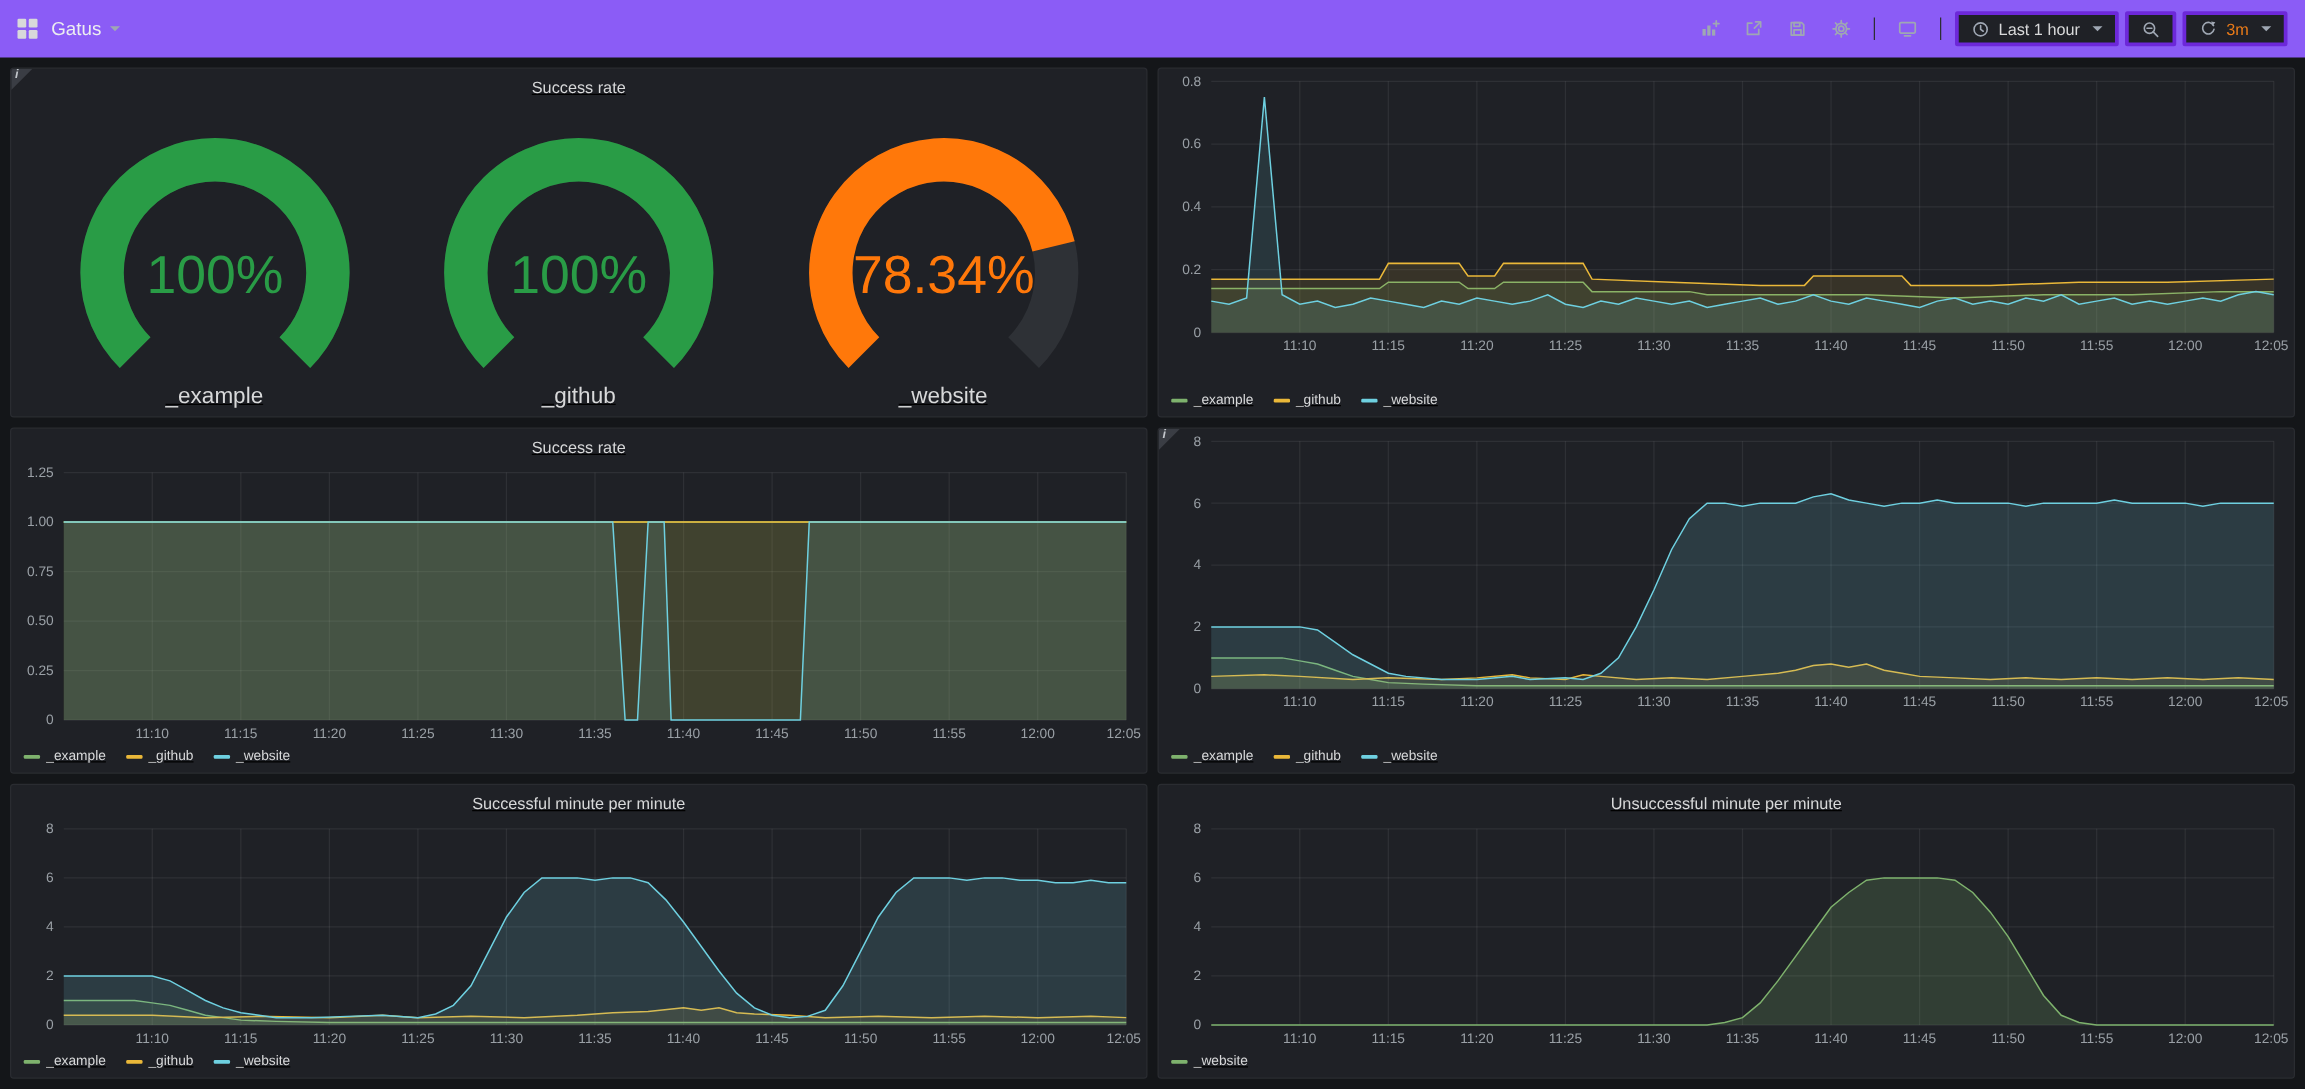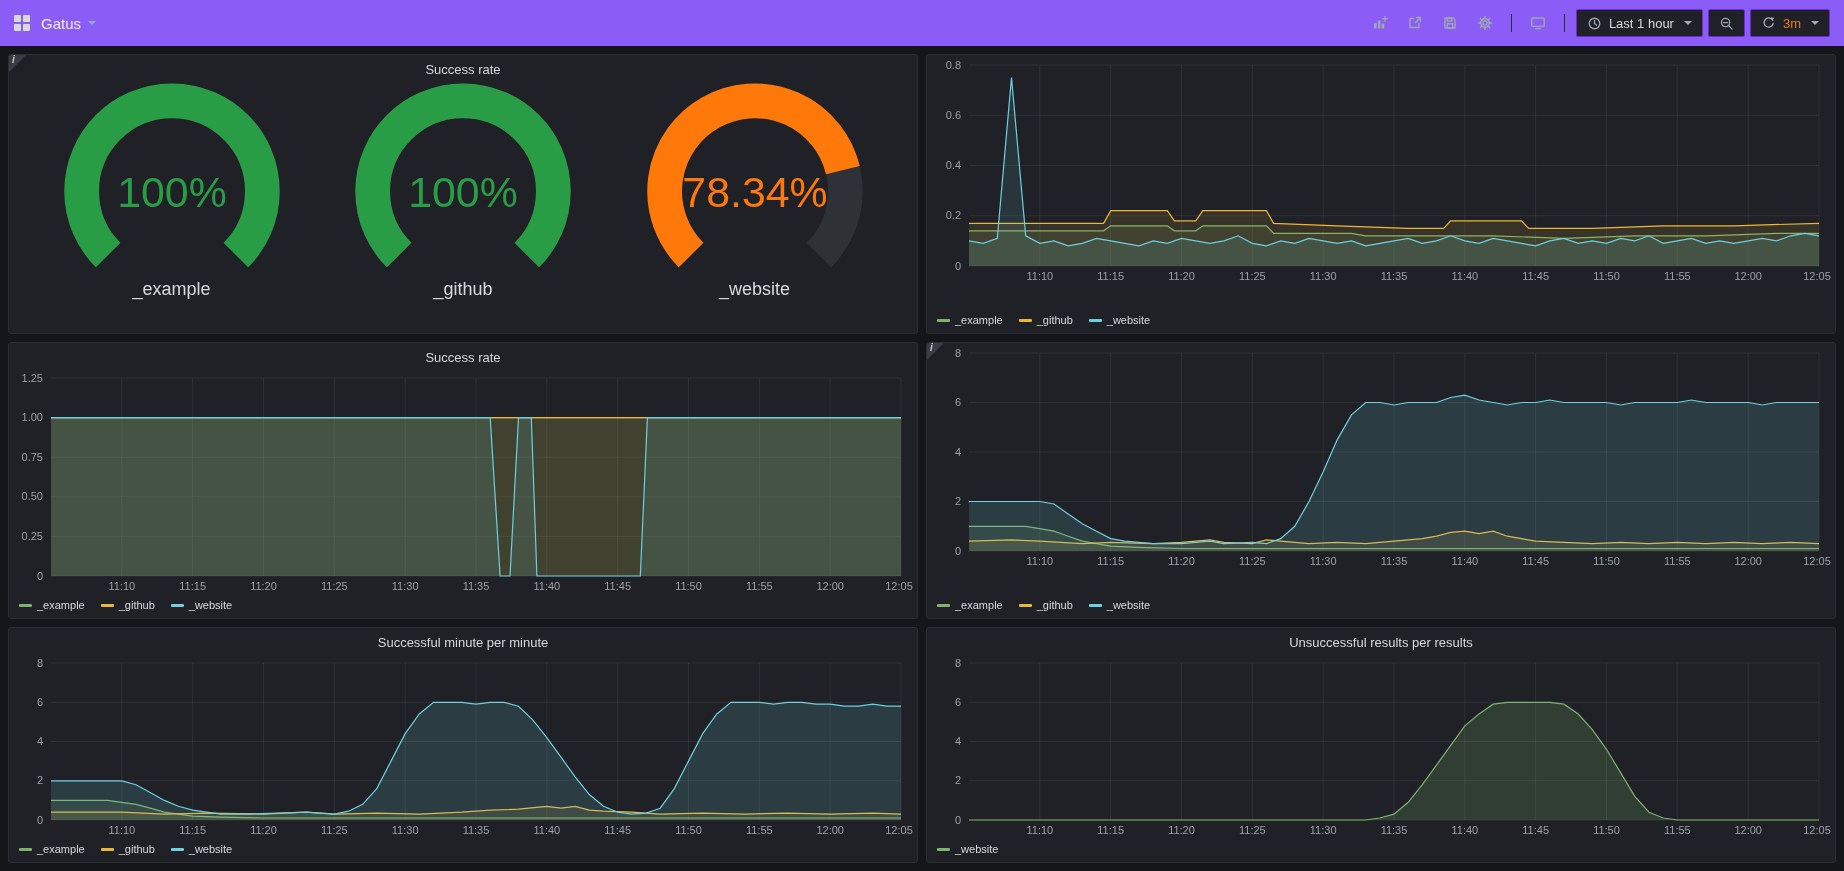--- a/index.html
+++ b/index.html
@@ -10,40 +10,40 @@
   }
   
   .navbar { height: 46px; display: flex; align-items: center; justify-content: space-between; padding: 0 14px; background: #8b5cf6; }
   .nav-left { display: flex; align-items: center; }
   .app-logo { display: grid; grid-template-columns: 7px 7px; grid-gap: 2px; cursor: pointer; }
   .app-logo i { width: 7px; height: 7px; background: #d8d9da; border-radius: 1px; display: block; }
   .dash-title { color: #eceef0; font-size: 15px; font-weight: 500; margin-left: 11px; cursor: pointer; }
   .caret { width: 0; height: 0; border-left: 4px solid transparent; border-right: 4px solid transparent; border-top: 4px solid #9fa7b3; display: inline-block; margin-left: 7px; }
   .nav-right { display: flex; align-items: center; gap: 5px; }
   .icon-btn { display: inline-flex; align-items: center; justify-content: center; width: 30px; height: 28px; background: transparent; border: none; cursor: pointer; border-radius: 2px; }
-  .pill { display: inline-flex; align-items: center; gap: 7px; height: 28px; padding: 0 10px; background: #1f2126; border: 1px solid #6d28d9; border-radius: 2px; color: #d8d9da; font-size: 13px; cursor: pointer; }
+  .pill { display: inline-flex; align-items: center; gap: 7px; height: 28px; padding: 0 10px; background: #1f2126; border: 3px solid #6d28d9; border-radius: 2px; color: #d8d9da; font-size: 13px; cursor: pointer; }
   .pill .caret { margin-left: 3px; }
   .refresh-interval { color: #eb7b18; font-size: 13px; }
   .nav-divider { width: 1px; height: 18px; background: #2c2e33; margin: 0 6px; }
   .ic { stroke: #9fa7b3; fill: none; stroke-width: 1.4; stroke-linecap: round; stroke-linejoin: round; }
   .ic-f { fill: #9fa7b3; stroke: none; }
 
   
-  .dashboard { display: grid; grid-template-columns: 1fr 1fr; grid-template-rows: 280px 277px 236px; gap: 8px; padding: 8px; }
+  .dashboard { display: grid; grid-template-columns: 1fr 1fr; grid-template-rows: 280px 277px 236px; gap: 8px; padding: 8px; text-decoration: underline; }
   .panel { background: #1f2126; border: 1px solid #2a2c31; border-radius: 3px; position: relative; display: flex; flex-direction: column; overflow: hidden; }
   .panel-title { text-align: center; color: #d8d9da; font-size: 13px; font-weight: 500; padding: 7px 0 3px; cursor: pointer; flex: 0 0 25px; }
   .chart-body { flex: 1 1 auto; position: relative; min-height: 0; }
   .legend { flex: 0 0 22px; display: flex; align-items: center; gap: 16px; padding: 0 10px 4px; }
   .legend-item { display: inline-flex; align-items: center; gap: 5px; color: #d8d9da; font-size: 11px; cursor: pointer; }
   .legend-swatch { width: 13px; height: 3px; border-radius: 1px; display: inline-block; }
   .info-corner { position: absolute; top: 0; left: 0; width: 0; height: 0; border-top: 17px solid #3a3d44; border-right: 17px solid transparent; z-index: 2; cursor: pointer; }
   .info-corner::after { content: "i"; position: absolute; top: -18px; left: 3px; font-size: 10px; font-style: italic; font-weight: 700; color: #c3c7cc; }
 
   
-  .gauge-row { flex: 1; display: flex; align-items: flex-start; justify-content: space-evenly; padding: 0 10px 6px; }
+  .gauge-row { flex: 1; display: flex; align-items: flex-end; justify-content: space-evenly; padding: 0 10px 6px; }
   .gauge { display: flex; flex-direction: column; align-items: center; }
   .gauge-svg { width: 278px; height: auto; display: block; }
   .gauge-value { font-size: 37px; font-weight: 500; font-family: "Liberation Sans", sans-serif; }
   .gauge-label { color: #d8d9da; font-size: 18px; text-align: center; margin-top: 0px; }
 
   
   .tick { fill: #9aa0a6; font-size: 11px; font-family: "Liberation Sans", sans-serif; }
   .grid { stroke: rgba(255,255,255,0.07); stroke-width: 1; }
 </style>
 </head>
@@ -392,21 +392,21 @@
           <span class="legend-label">_github</span>
         </span>
         <span class="legend-item">
           <span class="legend-swatch" style="background: rgb(110, 208, 224);"></span>
           <span class="legend-label">_website</span>
         </span>
       </div>
   </section>
 
   <section class="panel">
-    <div class="panel-title">Unsuccessful results per results</div>
+    <div class="panel-title">Unsuccessful minute per minute</div>
     <div class="chart-body"><svg width="908" height="187">
           <line x1="42" x2="892" y1="167" y2="167" class="grid"></line>
           <text x="34" y="170.5" text-anchor="end" class="tick">0</text>
           <line x1="42" x2="892" y1="127.75" y2="127.75" class="grid"></line>
           <text x="34" y="131.25" text-anchor="end" class="tick">2</text>
           <line x1="42" x2="892" y1="88.5" y2="88.5" class="grid"></line>
           <text x="34" y="92" text-anchor="end" class="tick">4</text>
           <line x1="42" x2="892" y1="49.25" y2="49.25" class="grid"></line>
           <text x="34" y="52.75" text-anchor="end" class="tick">6</text>
           <line x1="42" x2="892" y1="10" y2="10" class="grid"></line>

